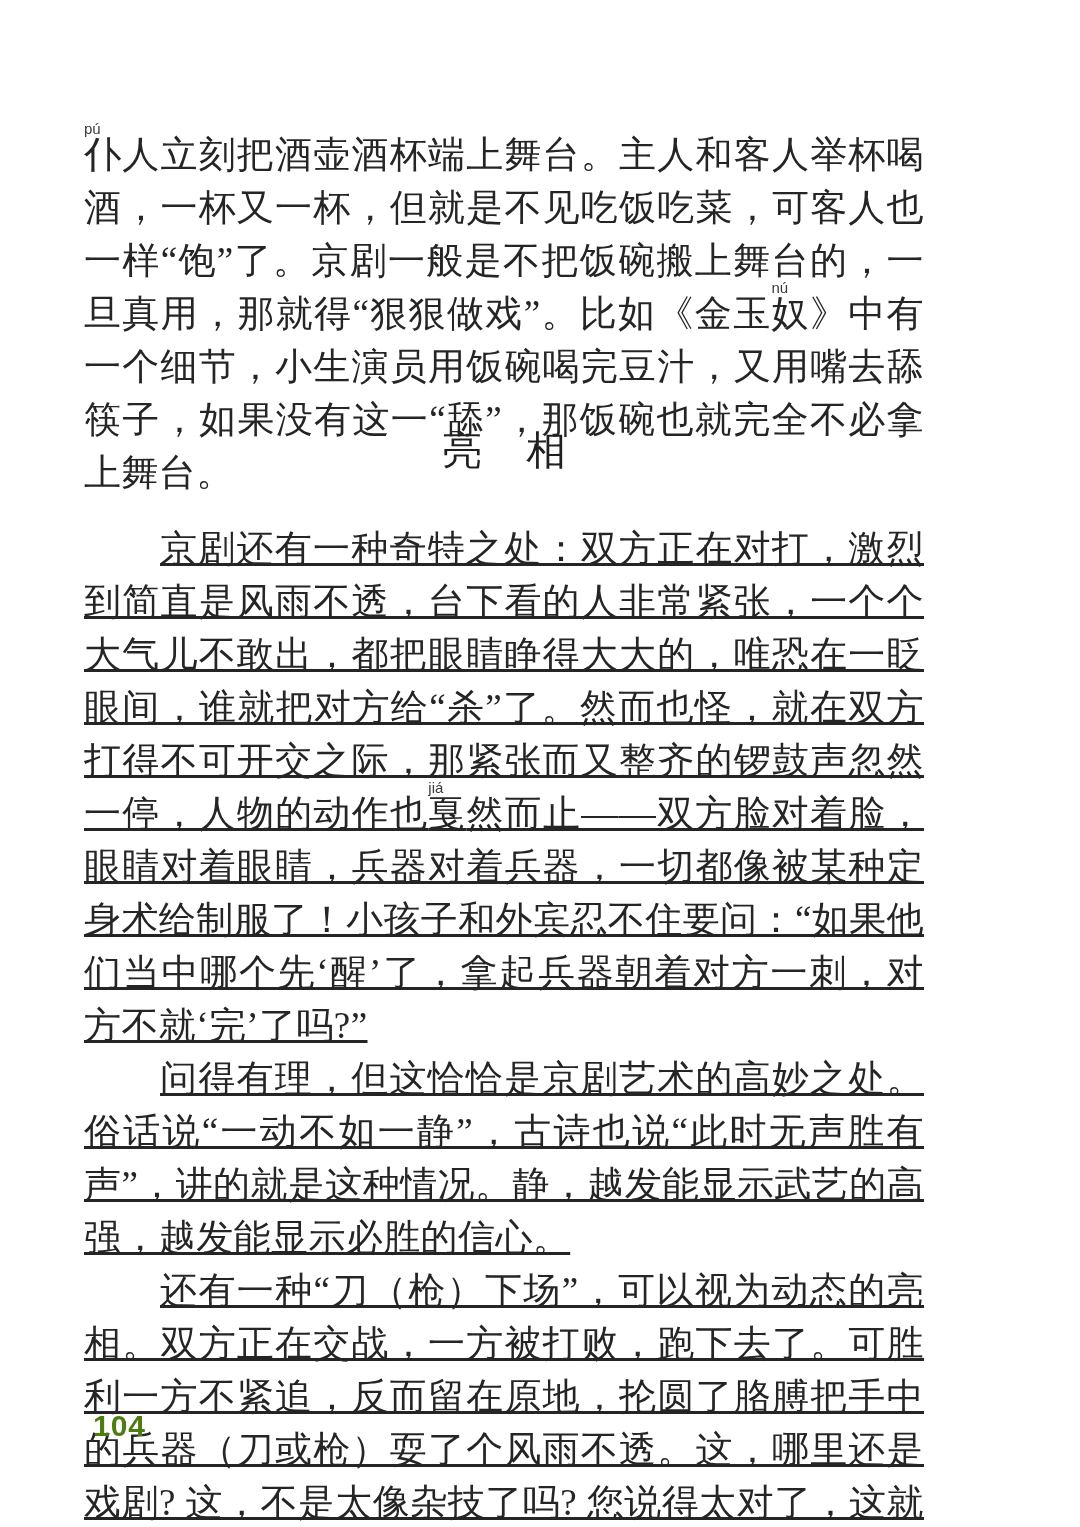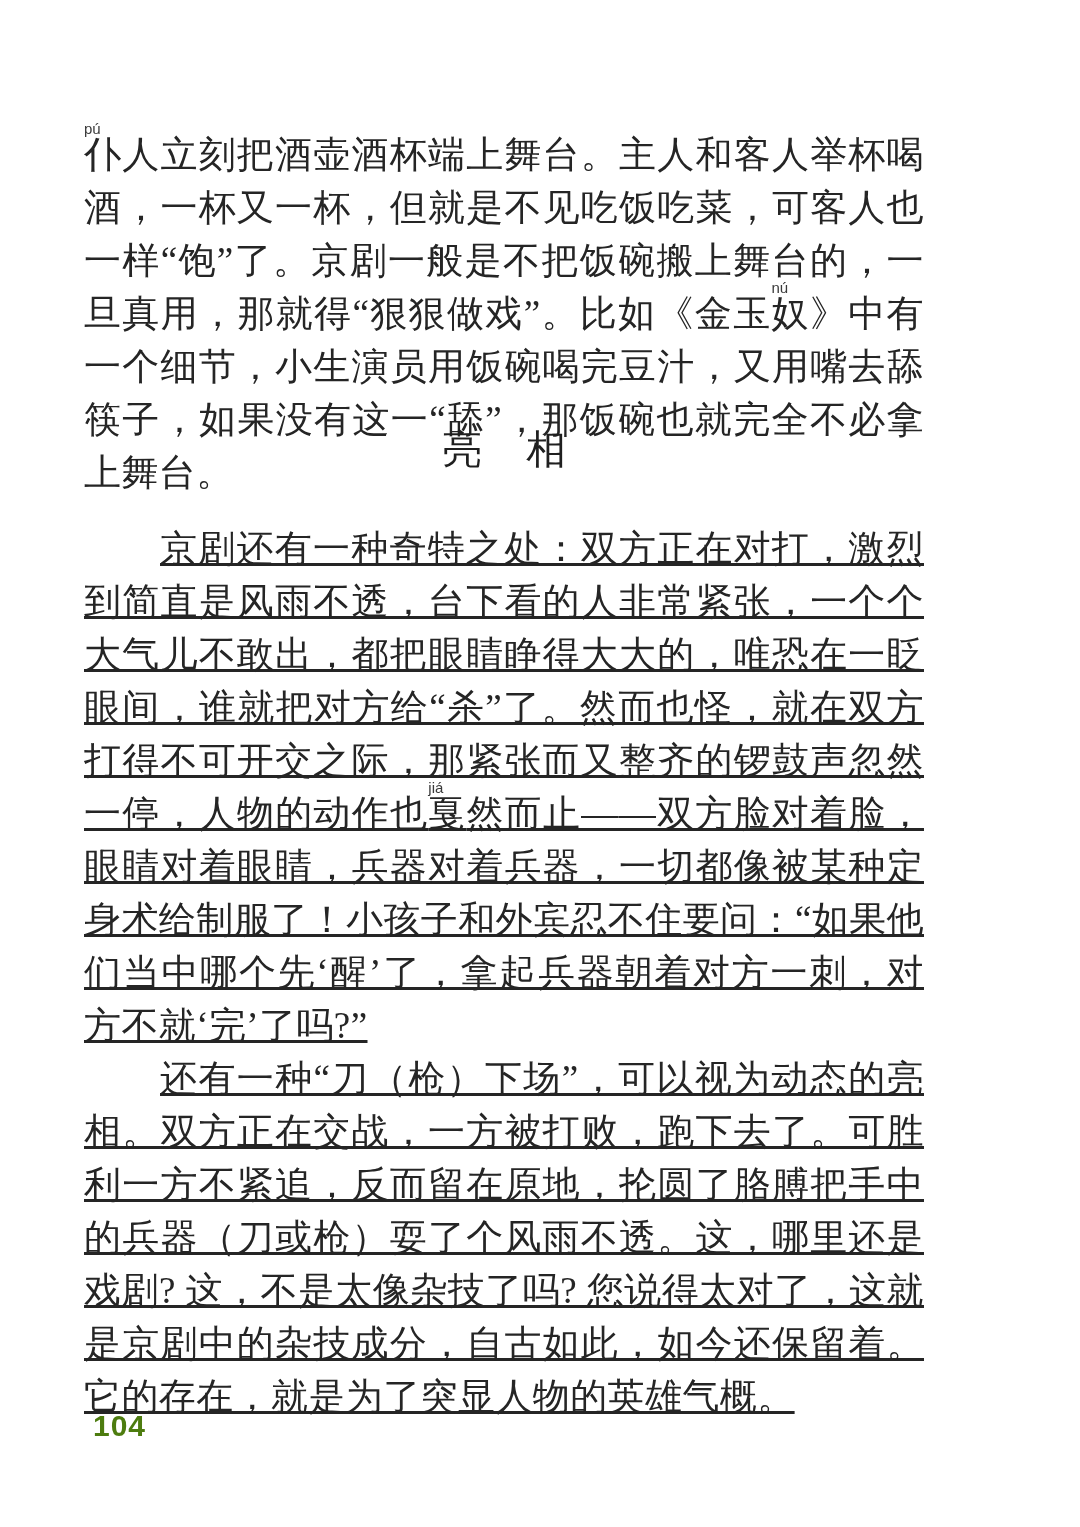--- a/index.html
+++ b/index.html
@@ -71,21 +71,21 @@
   .section-heading {
     position: absolute;
     left: 0;
     top: 410px;
     width: 1010px;
     text-align: center;
     font-size: 40px;
     line-height: 52px;
     letter-spacing: 2px;
     color: #1f1f1f;
-    font-family: Liberation Serif, serif;
+    font-family: Liberation Sans, sans-serif;
   }
 
   
   .body-block {
     position: absolute;
     left: 84px;
     top: 508px;
     width: 840px;
   }
 
@@ -110,20 +110,21 @@
   <div class="column">
     <p class="para"><ruby><span>仆</span><rt>pú</rt></ruby><span>人立刻把酒壶酒杯端上舞台。主人和客人举杯喝酒，一杯又一杯，但就是不见吃饭吃菜，可客人也一样“饱”了。京剧一般是不把饭碗搬上舞台的，一旦真用，那就得“狠狠做戏”。比如《金玉</span><ruby><span>奴</span><rt>nú</rt></ruby><span>》中有一个细节，小生演员用饭碗喝完豆汁，又用嘴去舔筷子，如果没有这一“舔”，那饭碗也就完全不必拿上舞台。</span></p>
   </div>
 
   <div class="section-heading">亮　相</div>
 
   <div class="body-block">
 
     <p class="para indent"><span>京剧还有一种奇特之处：双方正在对打，激烈到简直是风雨不透，台下看的人非常紧张，一个个大气儿不敢出，都把眼睛睁得大大的，唯恐在一眨眼间，谁就把对方给“杀”了。然而也怪，就在双方打得不可开交之际，那紧张而又整齐的锣鼓声忽然一停，人物的动作也</span><ruby><span>戛</span><rt>jiá</rt></ruby><span>然而止——双方脸对着脸，眼睛对着眼睛，兵器对着兵器，一切都像被某种定身术给制服了！小孩子和外宾忍不住要问：“如果他们当中哪个先‘醒’了，拿起兵器朝着对方一刺，对方不就‘完’了吗?”</span></p>
 
+    <p class="para indent">问得有理，但这恰恰是京剧艺术的高妙之处。俗话说“一动不如一静”，古诗也说“此时无声胜有声”，讲的就是这种情况。静，越发能显示武艺的高强，越发能显示必胜的信心。</p>
 
     <p class="para indent">还有一种“刀（枪）下场”，可以视为动态的亮相。双方正在交战，一方被打败，跑下去了。可胜利一方不紧追，反而留在原地，抡圆了胳膊把手中的兵器（刀或枪）耍了个风雨不透。这，哪里还是戏剧? 这，不是太像杂技了吗? 您说得太对了，这就是京剧中的杂技成分，自古如此，如今还保留着。它的存在，就是为了突显人物的英雄气概。</p>
 
   </div>
 
   <div class="folio">104</div>
 
 </div>
 
 </body></html>

